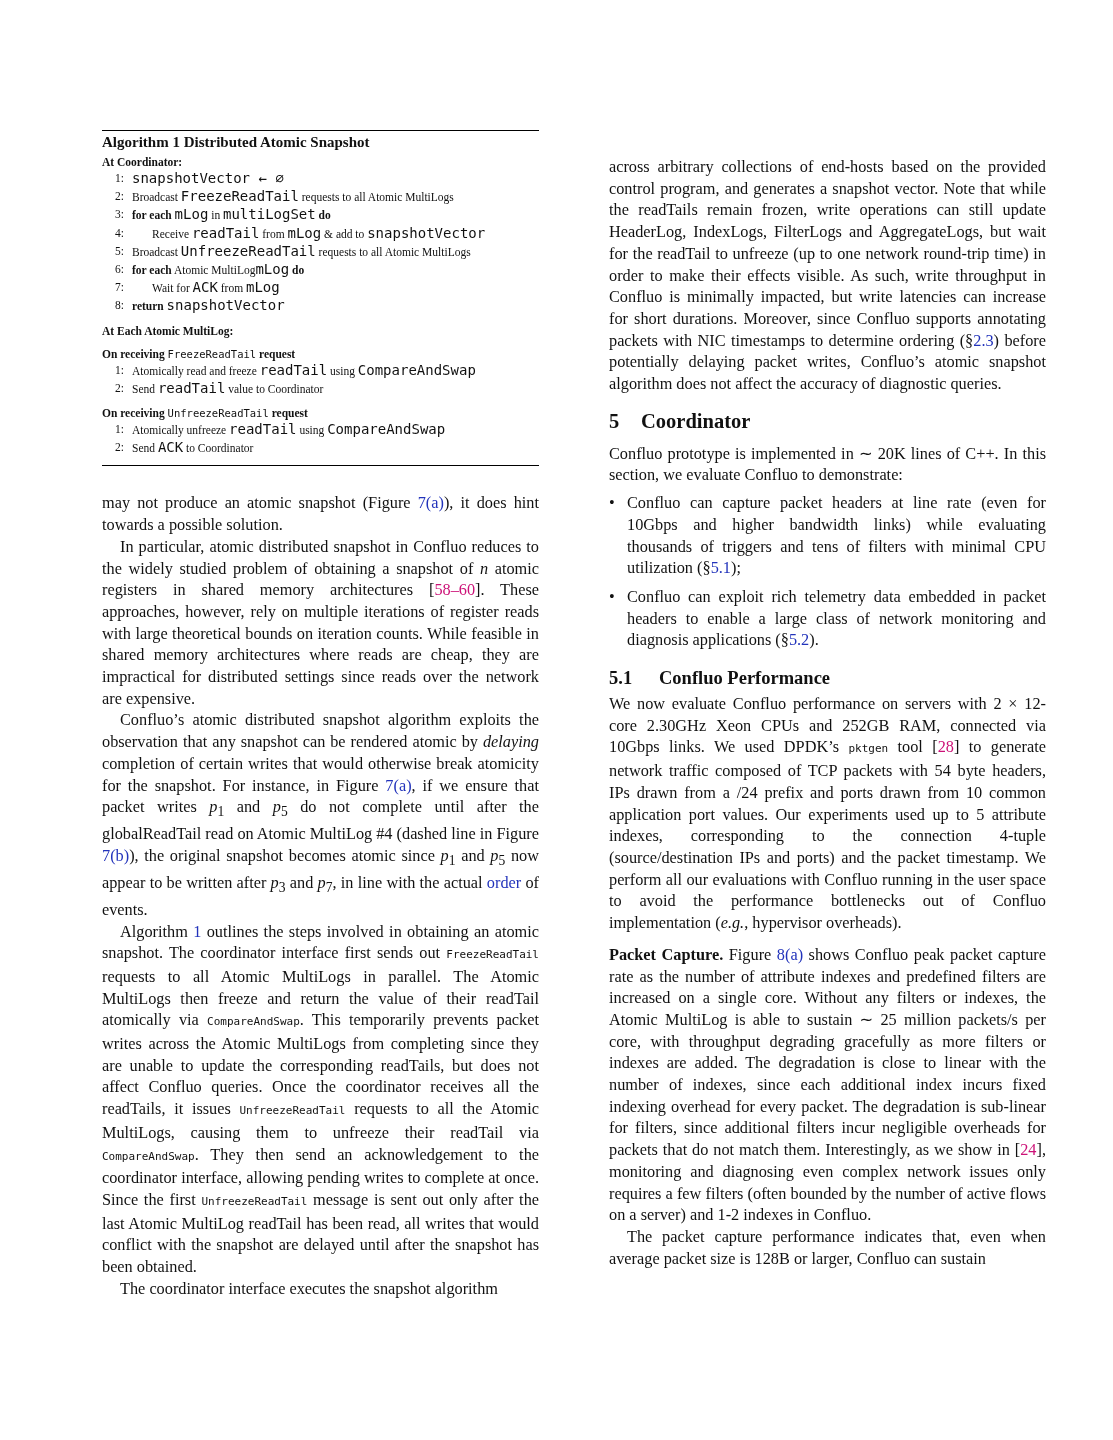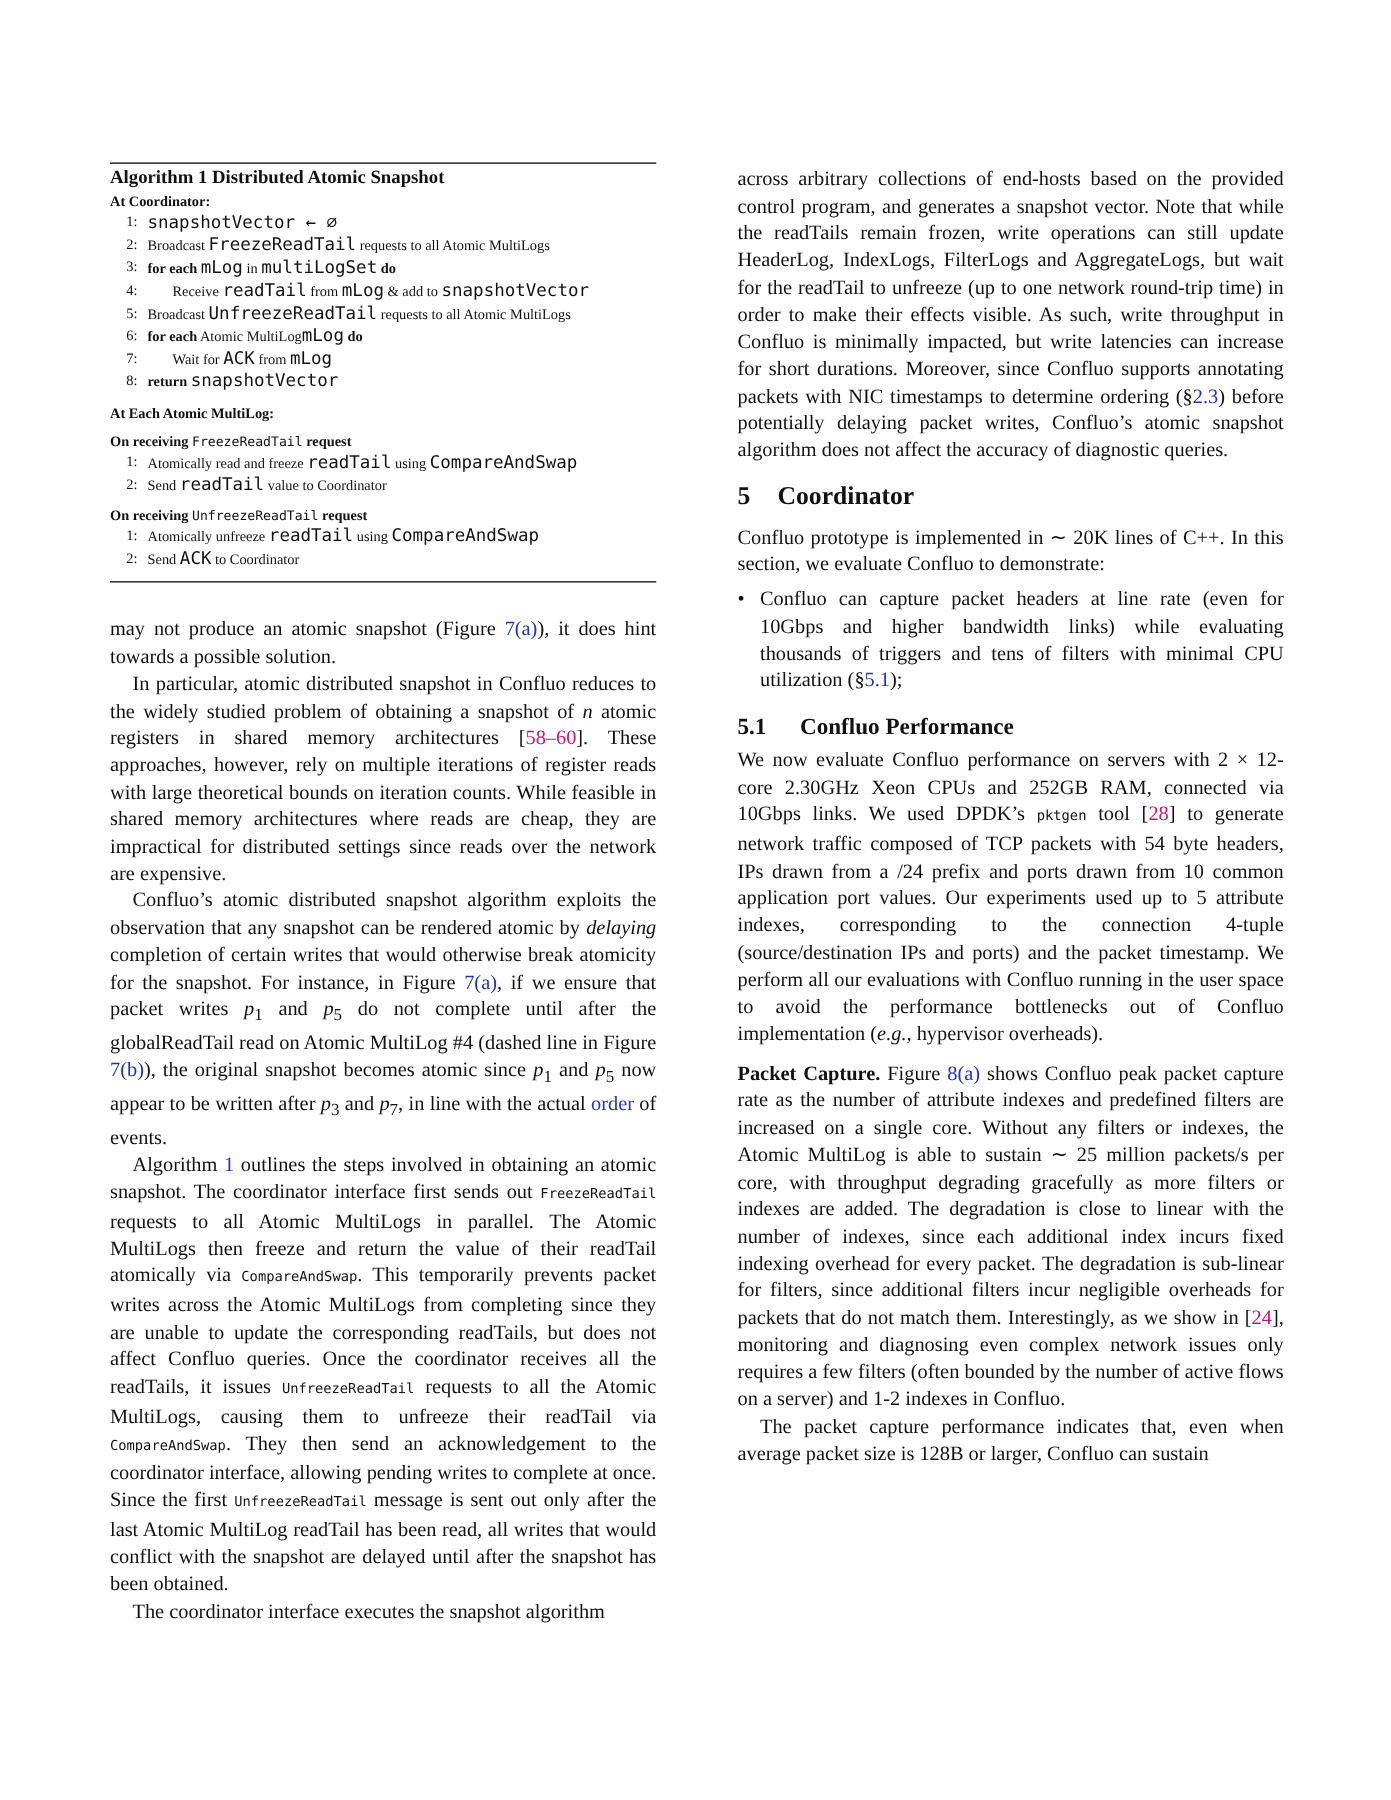--- a/index.html
+++ b/index.html
@@ -1,20 +1,20 @@
 <!DOCTYPE html>
 <html><head>
 <meta charset="utf-8">
 <style>
   html, body { margin: 0; padding: 0; background: #ffffff; }
   body { width: 1113px; height: 1440px; position: relative; overflow: hidden;
          font-family: "Liberation Serif", serif; color: #111; }
   .col { position: absolute; top: 130px; }
-  #left { left: 88px; width: 437px; }
-  #right { left: 590px; width: 437px; }
+  #left { left: 102px; width: 437px; }
+  #right { left: 609px; width: 437px; margin-top: 24px; }
   .tt { font-family: "DejaVu Sans Mono", "Liberation Mono", monospace; }
   .link-blue { color: #2233bb; }
   .link-pink { color: #cc1177; }
 
   
   .algo { border-top: 1.2px solid #000; border-bottom: 1.2px solid #000; padding-bottom: 8px; }
   .algo-title { font-weight: bold; font-size: 15px; line-height: 20px; margin-top: 1px; }
   .algo-sub { font-size: 15px; line-height: 20px; border-bottom: 1px solid #000; padding-bottom: 2px; }
   .algo-sec { font-weight: bold; font-size: 11.5px; line-height: 16px; margin-top: 2px; }
   .algo-sec2 { font-weight: bold; font-size: 11.5px; line-height: 16px; margin-top: 7px; }
@@ -120,20 +120,21 @@
   </p>
 
   <h2 class="sec">
     <span class="secnum">5</span><span>Coordinator</span>
   </h2>
 
   <p class="body">Confluo prototype is implemented in ∼ 20K lines of C++. In this section, we evaluate Confluo to demonstrate:</p>
 
   <ul class="bul">
     <li><span>Confluo can capture packet headers at line rate (even for 10Gbps and higher bandwidth links) while evaluating thousands of triggers and tens of filters with minimal CPU utilization (§</span><a class="link-blue">5.1</a><span>);</span></li>
+    <li><span>Confluo can exploit rich telemetry data embedded in packet headers to enable a large class of network moni­toring and diagnosis applications (§</span><a class="link-blue">5.2</a><span>).</span></li>
   </ul>
 
   <h3 class="sub">
     <span class="subnum">5.1</span><span>Confluo Performance</span>
   </h3>
 
   <p class="body">
     <span>We now evaluate Confluo performance on servers with 2 × 12-core 2.30GHz Xeon CPUs and 252GB RAM, connected via 10Gbps links. We used DPDK’s </span><span class="tt">pktgen</span><span> tool [</span><a class="link-pink">28</a><span>] to gen­erate network traffic composed of TCP packets with 54 byte headers, IPs drawn from a /24 prefix and ports drawn from 10 common application port values. Our experiments used up to 5 attribute indexes, corresponding to the connection 4-tuple (source/destination IPs and ports) and the packet timestamp. We perform all our evaluations with Confluo running in the user space to avoid the performance bottlenecks out of Con­fluo implementation (</span><i>e.g.</i><span>, hypervisor overheads).</span>
   </p>
 

